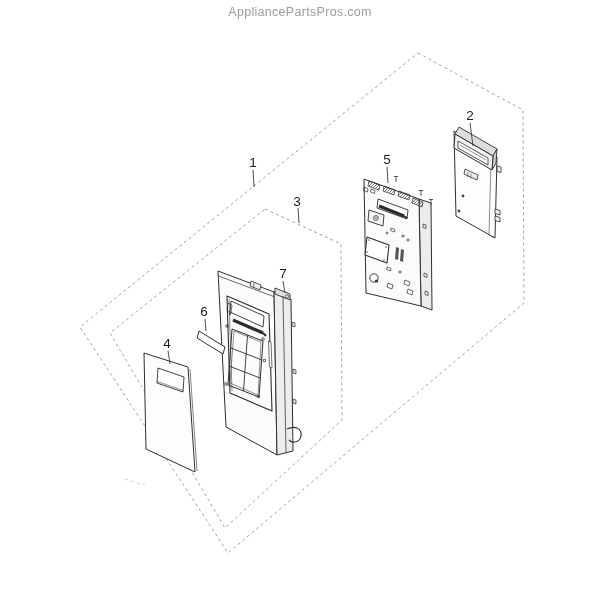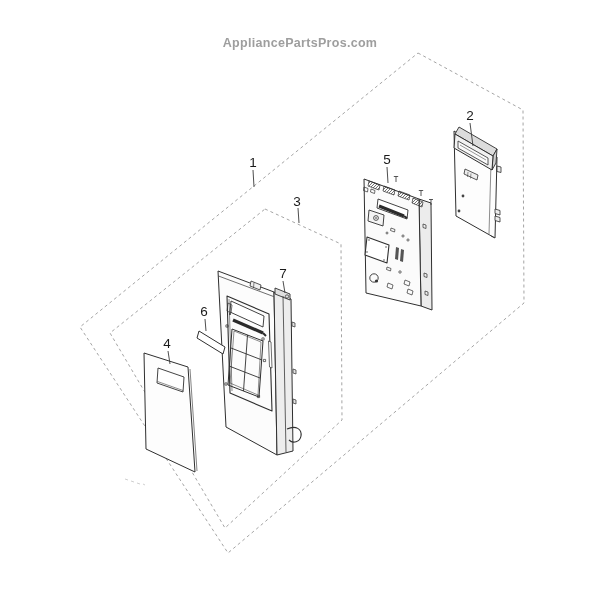--- a/index.html
+++ b/index.html
@@ -2,23 +2,22 @@
 <html><head>
 <meta charset="utf-8">
 <style>
   html,body{margin:0;padding:0;background:#ffffff;}
   .stage{
     position:relative;width:600px;height:597px;background:#ffffff;
     font-family:"Liberation Sans",sans-serif;overflow:hidden;
   }
   .watermark{
     position:absolute;top:5px;left:0;width:100%;text-align:center;
-    font-size:12.5px;font-weight:700;letter-spacing:.3px;color:#9e9e9e;
+    font-size:12.5px;font-weight:400;letter-spacing:.3px;color:#9e9e9e;
     user-select:none;
-    margin-top:31px;
   }
   svg.diagram{position:absolute;left:0;top:0;width:600px;height:597px;}
   .callout-text{font-size:13.5px;fill:#1a1a1a;text-anchor:middle;font-weight:400;}
   .leader{stroke:#3a3a3a;stroke-width:.9;fill:none;}
   .dash{fill:none;stroke:#9a9a9a;stroke-width:.9;stroke-dasharray:3 3;}
 </style>
 </head>
 <body>
 
 <div class="stage">

